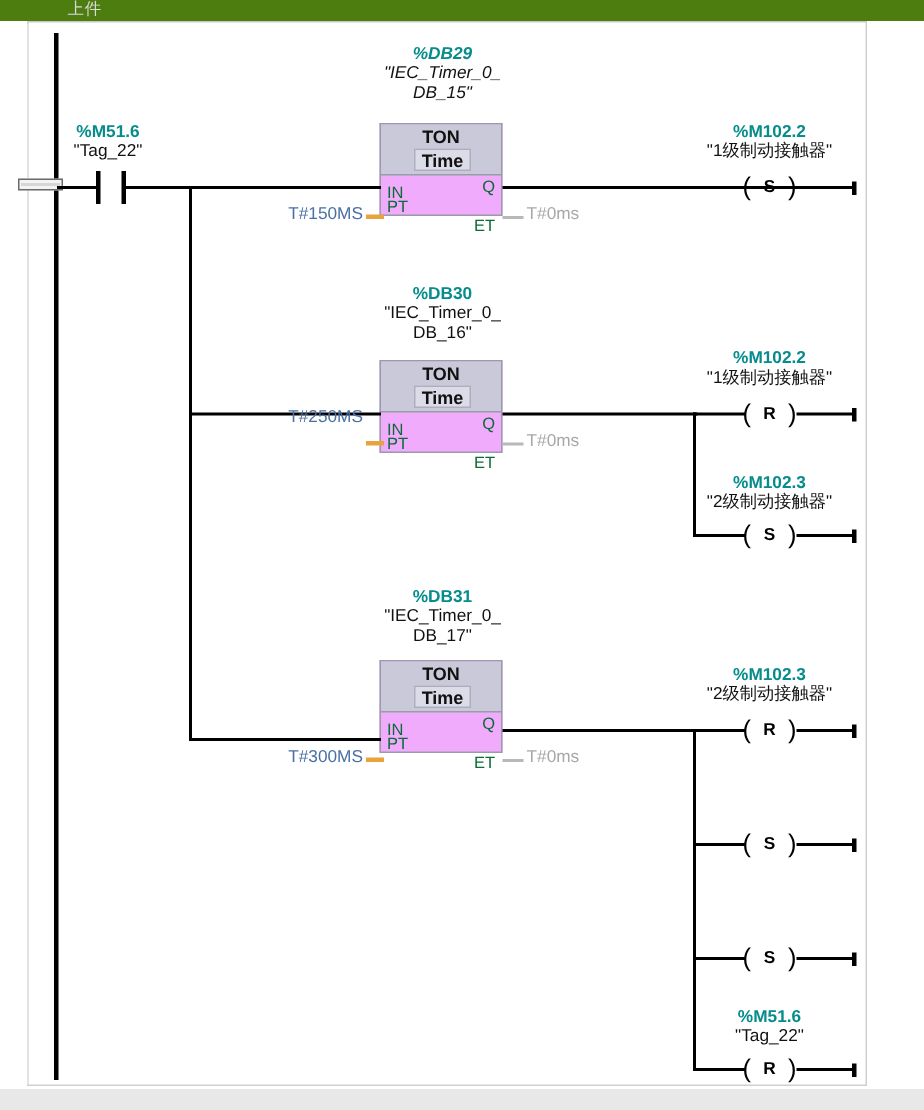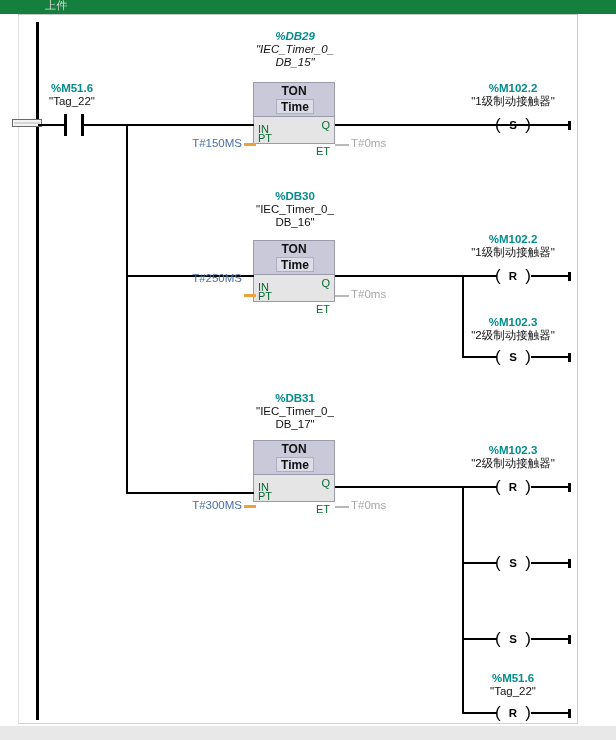--- a/index.html
+++ b/index.html
@@ -9,21 +9,21 @@
     background: #ffffff;
     font-family: "Liberation Sans", "DejaVu Sans", sans-serif;
     overflow: hidden;
   }
 
   #root { position: relative; width: 616px; height: 740px; background: #ffffff; }
 
   
   .top-strip {
     position: absolute; left: 0; top: 0; width: 616px; height: 14px;
-    background: #15803d;
+    background: #4d7c0f;
   }
   .top-label {
     position: absolute; left: 45px; top: -2px;
     font-size: 11px; color: #d9d9d9; letter-spacing: 0.5px;
     white-space: nowrap;
   }
 
   
   .net-frame {
     position: absolute; left: 18px; top: 14px;
@@ -78,21 +78,21 @@
   .lbl .addr {
     display: block; font-size: 11.5px; font-weight: bold; color: #068c8c;
   }
   .lbl .sym {
     display: block; font-size: 11.5px; color: #111111;
   }
 
   
   .ton {
     position: absolute; width: 82px; height: 62px;
-    border: 1px solid #9a9aaa; background: #e5e5e5;
+    border: 1px solid #9a9aaa; background: #f0abfc;
   }
   .ton .ton-head {
     position: absolute; left: 0; top: 0; width: 80px; height: 34px;
     background: #c9c9d9; border-bottom: 1px solid #9a9aaa;
   }
   .ton .ton-name {
     position: absolute; left: 0; top: 1px; width: 80px;
     text-align: center; font-size: 12px; font-weight: bold; color: #111111;
   }
   .ton .ton-type {

